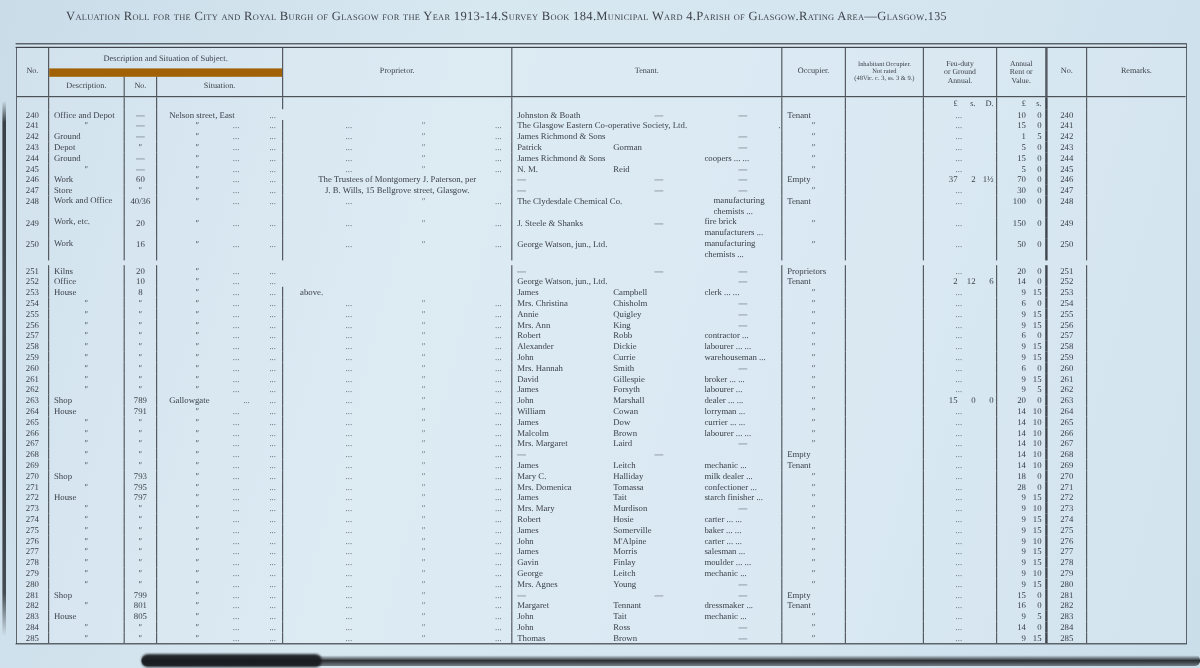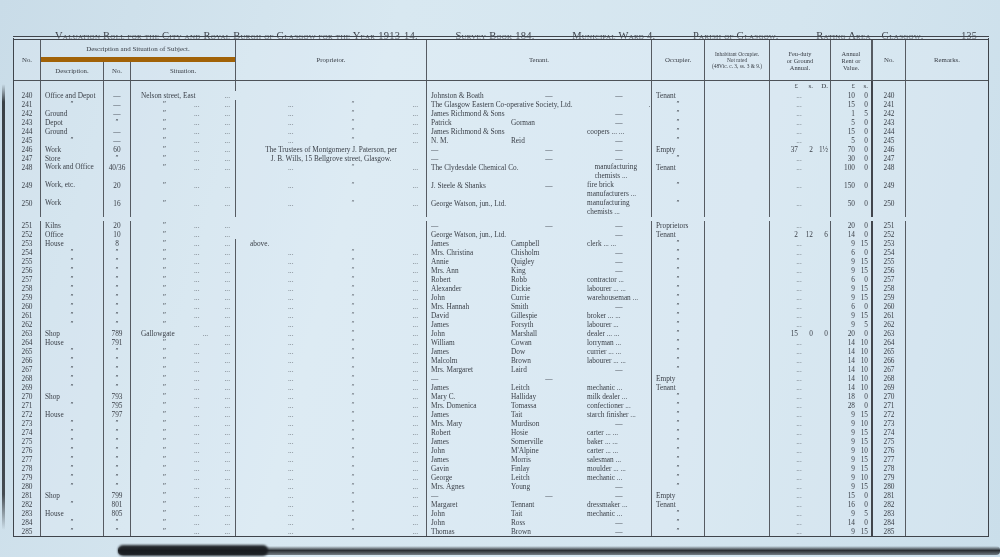--- a/index.html
+++ b/index.html
@@ -5,38 +5,37 @@
   html,body{margin:0;padding:0;}
   body{
     width:1000px;height:557px;overflow:hidden;position:relative;
     font-family:"Liberation Serif","DejaVu Serif",serif;
     background:linear-gradient(105deg,#c9dce8 0%,#d8e8f1 35%,#d4e5ef 70%,#cadeea 100%);
   }
   .paper{position:absolute;inset:0;}
   
   .title-row{
     position:absolute;left:55px;top:9px;width:922px;
-    display:flex;justify-content:space-between;align-items:baseline;
+    display:flex;align-items:baseline;
     font-variant:small-caps;font-size:10.5px;letter-spacing:.25px;color:#3e434b;
     white-space:nowrap;
-    margin-top:21px;
   }
   .title-row .pn{font-variant:normal;font-size:10px;}
   
   .vtable{
     position:absolute;left:13px;top:36px;width:974px;
     border:1.5px solid #3f444b;border-top:4px double #3f444b;
     background:rgba(235,245,250,0.25);
   }
   .thead{display:flex;align-items:stretch;height:40px;border-bottom:1px solid #4d5258;color:#3c4149;}
   .hb{box-sizing:border-box;display:flex;flex-direction:column;align-items:center;justify-content:center;
       text-align:center;font-size:6.8px;line-height:7.6px;border-left:1px solid #565b62;overflow:hidden;}
   .thead > .hb:first-child{border-left:0;}
   .hgroup{box-sizing:border-box;border-left:1px solid #565b62;display:flex;flex-direction:column;}
-  .hg-top{height:17px;border-bottom:5px solid #a16207;display:flex;align-items:center;justify-content:center;font-size:7px;}
+  .hg-top{height:17px;border-bottom:7px solid #a16207;display:flex;align-items:center;justify-content:center;font-size:7px;}
   .hg-bot{flex:1;display:flex;}
   .hg-bot .hb{height:100%;}
   .hb.gfirst{border-left:0;}
   .sm{font-size:5.4px;line-height:6.2px;}
   .md3{font-size:6.4px;line-height:7px;}
   
   .c-no{width:26px;}
   .c-desc{width:63px;}
   .c-dno{width:27px;}
   .c-sit{width:105px;}

